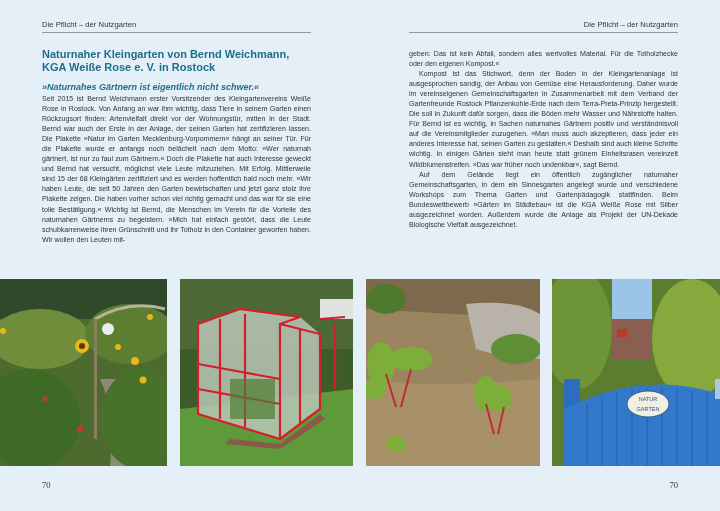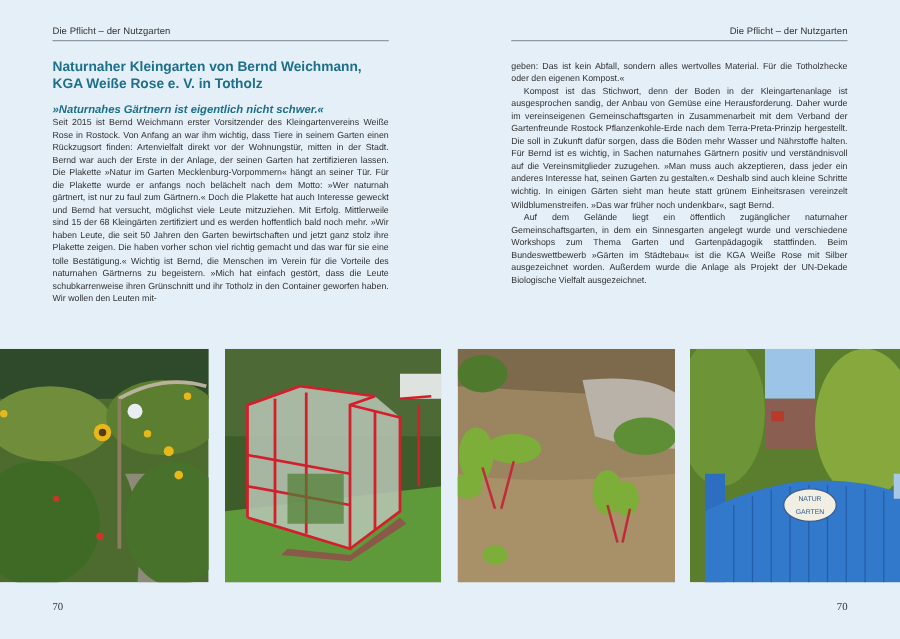--- a/index.html
+++ b/index.html
@@ -57,21 +57,21 @@
 </style>
 </head>
 <body>
 
 <div class="page page-left">
   <div class="running-head">Die Pflicht – der Nutzgarten</div>
   <div class="running-rule"></div>
 
   <div class="article-title">
     <div>Naturnaher Kleingarten von Bernd Weichmann,</div>
-    <div>KGA Weiße Rose e. V. in Totholz</div>
+    <div>KGA Weiße Rose e. V. in Rostock</div>
   </div>
   <div class="article-subtitle">»Naturnahes Gärtnern ist eigentlich nicht schwer.«</div>
 
   <div class="body-text">
     <p>Seit 2015 ist Bernd Weichmann erster Vorsitzender des Kleingartenvereins Weiße Rose in Rostock. Von Anfang an war ihm wichtig, dass Tiere in seinem Garten einen Rück­zugsort finden: Artenvielfalt direkt vor der Wohnungstür, mitten in der Stadt. Bernd war auch der Erste in der Anlage, der seinen Garten hat zertifizieren lassen. Die Plakette »Natur im Garten Mecklenburg-Vorpommern« hängt an seiner Tür. Für die Plakette wurde er anfangs noch belächelt nach dem Motto: »Wer naturnah gärtnert, ist nur zu faul zum Gärtnern.« Doch die Plakette hat auch Interesse geweckt und Bernd hat ver­sucht, möglichst viele Leute mitzuziehen. Mit Erfolg. Mittlerweile sind 15 der 68 Klein­gärten zertifiziert und es werden hoffentlich bald noch mehr. »Wir haben Leute, die seit 50 Jahren den Garten bewirtschaften und jetzt ganz stolz ihre Plakette zeigen. Die haben vorher schon viel richtig gemacht und das war für sie eine tolle Bestätigung.« Wichtig ist Bernd, die Menschen im Verein für die Vorteile des naturnahen Gärtnerns zu begeistern. »Mich hat einfach gestört, dass die Leute schubkarrenweise ihren Grün­schnitt und ihr Totholz in den Container geworfen haben. Wir wollen den Leuten mit-</p>
   </div>
 
   <div class="folio">70</div>
 </div>
 

